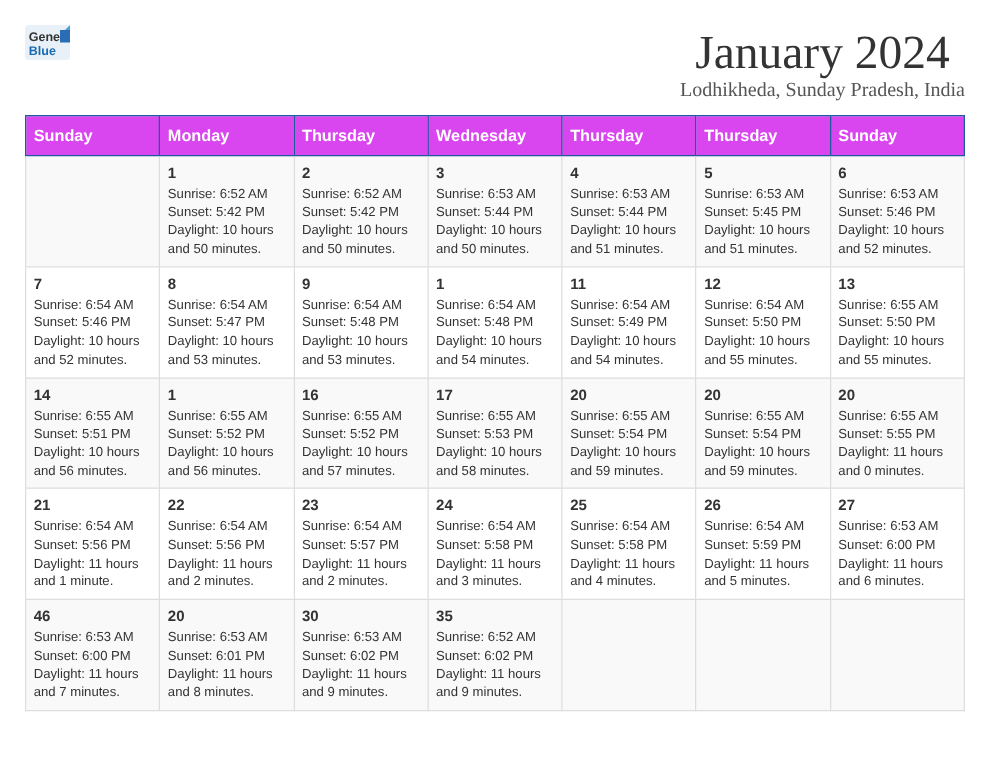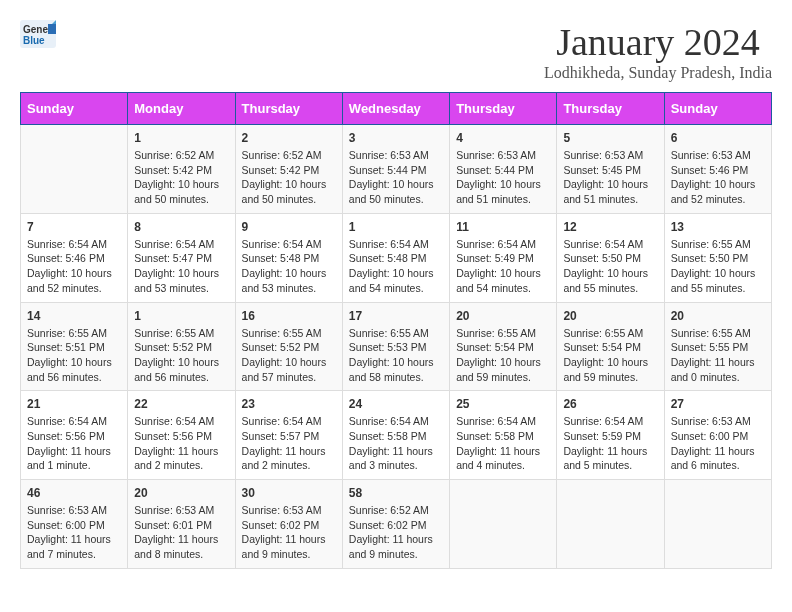--- a/index.html
+++ b/index.html
@@ -330,21 +330,21 @@
 and 8 minutes.</div>
         </td>
         <td>
           <span class="day-number">30</span>
           <div class="day-info" style="white-space: pre-line;">Sunrise: 6:53 AM
 Sunset: 6:02 PM
 Daylight: 11 hours
 and 9 minutes.</div>
         </td>
         <td>
-          <span class="day-number">58</span>
+          <span class="day-number">35</span>
           <div class="day-info" style="white-space: pre-line;">Sunrise: 6:52 AM
 Sunset: 6:02 PM
 Daylight: 11 hours
 and 9 minutes.</div>
         </td>
         <td class="empty-cell"></td>
         <td class="empty-cell"></td>
         <td class="empty-cell"></td>
       </tr>
     </tbody>

